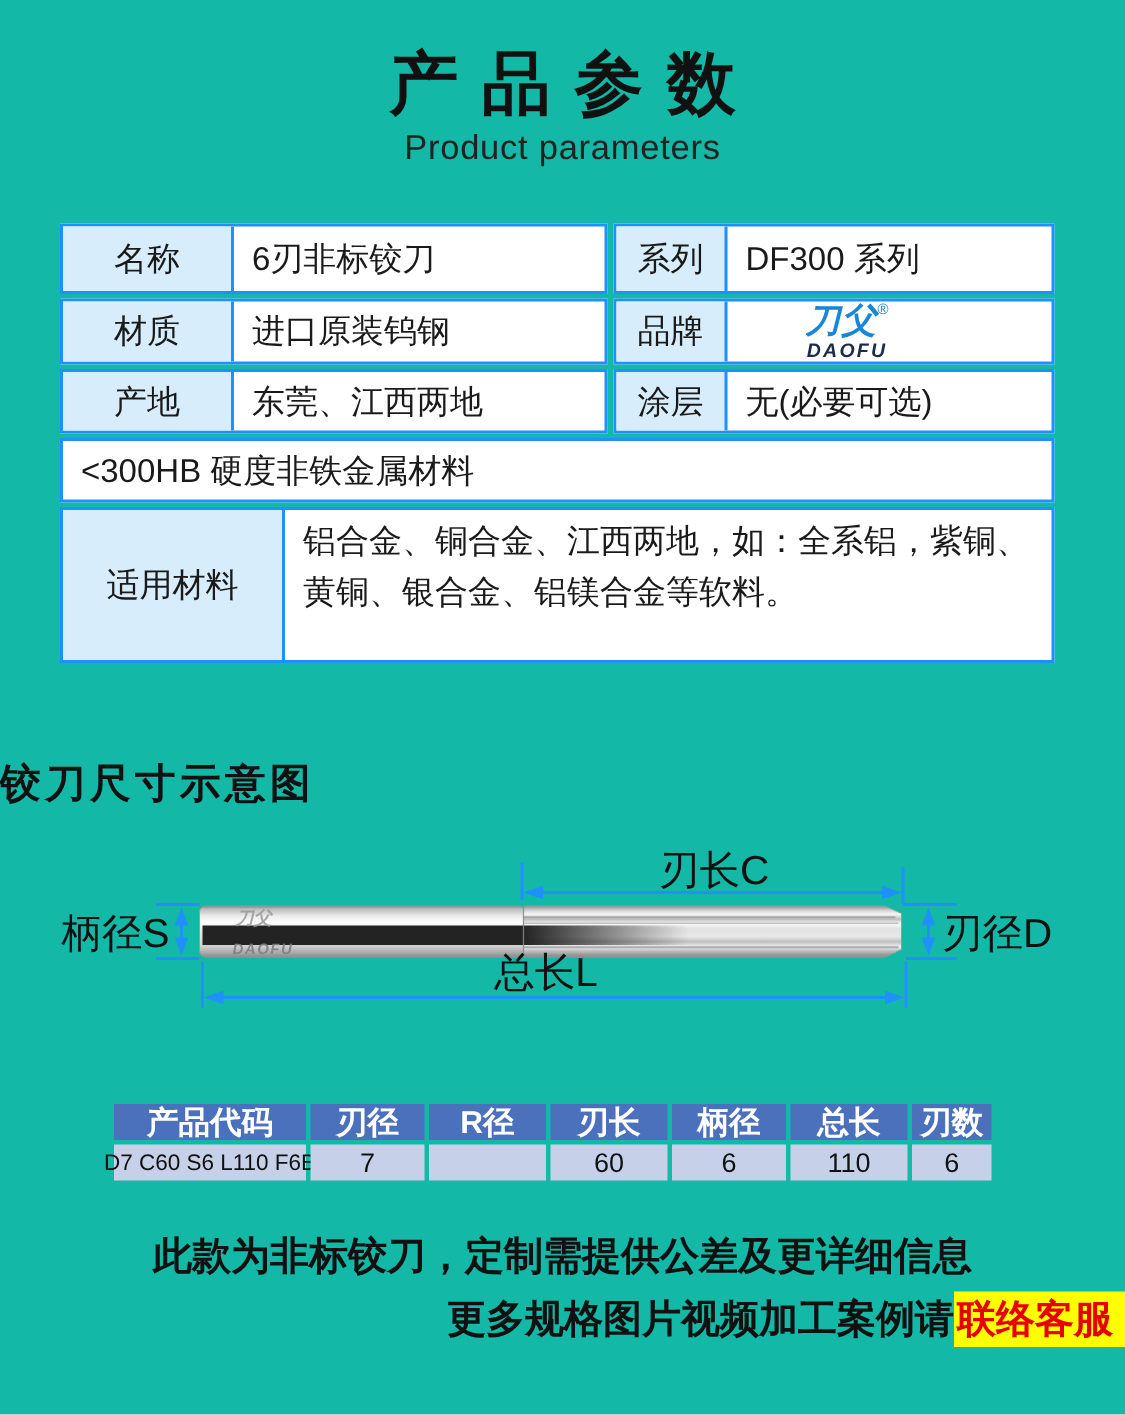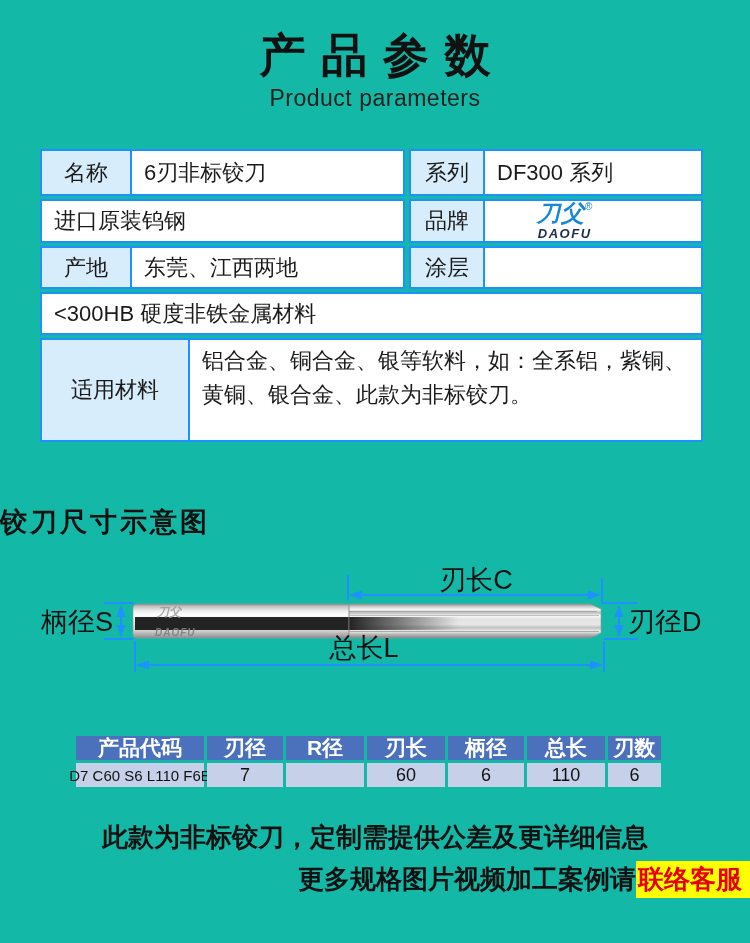--- a/index.html
+++ b/index.html
@@ -14,21 +14,21 @@
   
   .param-table{position:absolute;top:149px;left:40px;width:663px;}
   .p-row{display:flex;margin-bottom:3px;}
   .p-sec{display:flex;border:2px solid #1E90FF;box-sizing:border-box;background:#fff;}
   .p-gap{width:4px;}
   .p-label{background:#d7edfb;border-right:2px solid #1E90FF;display:flex;align-items:center;
            justify-content:center;font-size:22px;color:#1a1a1a;box-sizing:border-box;flex:none;}
   .p-value{display:flex;align-items:center;font-size:22px;color:#1a1a1a;padding-left:12px;
            box-sizing:border-box;flex:1;min-width:0;}
   .h47{height:47px}.h44{height:44px}.h43{height:43px}.h84{height:104px}
-  .w102{width:90px}.w74{width:74px}.w148{width:148px}
+  .w102{width:114px}.w74{width:74px}.w148{width:148px}
   .sec-left{width:365px}.sec-right{width:294px}.sec-full{width:663px}
   .p-value.multi{font-size:22px;line-height:34px;padding:4px 10px 4px 12px;align-items:flex-start;display:block;}
 
   
   .brand-logo{display:inline-block;text-align:center;margin-left:40px;line-height:1;}
   .brand-glyph{font-size:23px;font-weight:700;font-style:italic;color:#1787d8;letter-spacing:1px;}
   .brand-reg{font-size:10px;color:#1787d8;vertical-align:top;}
   .brand-name{font-size:13px;font-weight:700;font-style:italic;color:#1c2b4a;letter-spacing:1.5px;margin-top:2px;}
 
   
@@ -74,20 +74,21 @@
       </div>
       <div class="p-gap"></div>
       <div class="p-sec sec-right h47">
         <div class="p-label w74">系列</div>
         <div class="p-value">DF300 系列</div>
       </div>
     </div>
 
     <div class="p-row">
       <div class="p-sec sec-left h44">
+        <div class="p-label w102">材质</div>
         <div class="p-value">进口原装钨钢</div>
       </div>
       <div class="p-gap"></div>
       <div class="p-sec sec-right h44">
         <div class="p-label w74">品牌</div>
         <div class="p-value">
           <span class="brand-logo">
             <span class="brand-glyph">刀父</span><span class="brand-reg">®</span>
             <div class="brand-name">DAOFU</div>
           </span>
@@ -96,33 +97,34 @@
     </div>
 
     <div class="p-row">
       <div class="p-sec sec-left h43">
         <div class="p-label w102">产地</div>
         <div class="p-value">东莞、江西两地</div>
       </div>
       <div class="p-gap"></div>
       <div class="p-sec sec-right h43">
         <div class="p-label w74">涂层</div>
+        <div class="p-value">无(必要可选)</div>
       </div>
     </div>
 
     <div class="p-row">
       <div class="p-sec sec-full h43">
         <div class="p-value">&lt;300HB 硬度非铁金属材料</div>
       </div>
     </div>
 
     <div class="p-row">
       <div class="p-sec sec-full h84">
         <div class="p-label w148">适用材料</div>
-        <div class="p-value multi">铝合金、铜合金、银等软料，如：全系铝，紫铜、黄铜、银合金、此款为非标铰刀。</div>
+        <div class="p-value multi">铝合金、铜合金、江西两地，如：全系铝，紫铜、黄铜、银合金、铝镁合金等软料。</div>
       </div>
     </div>
 
   </div>
 
   <div class="diagram-title">铰刀尺寸示意图</div>
 
   <svg class="diagram-svg" width="750" height="160" viewBox="0 0 750 160">
     <defs>
       <linearGradient id="shankGrad" x1="0" y1="0" x2="0" y2="1">

